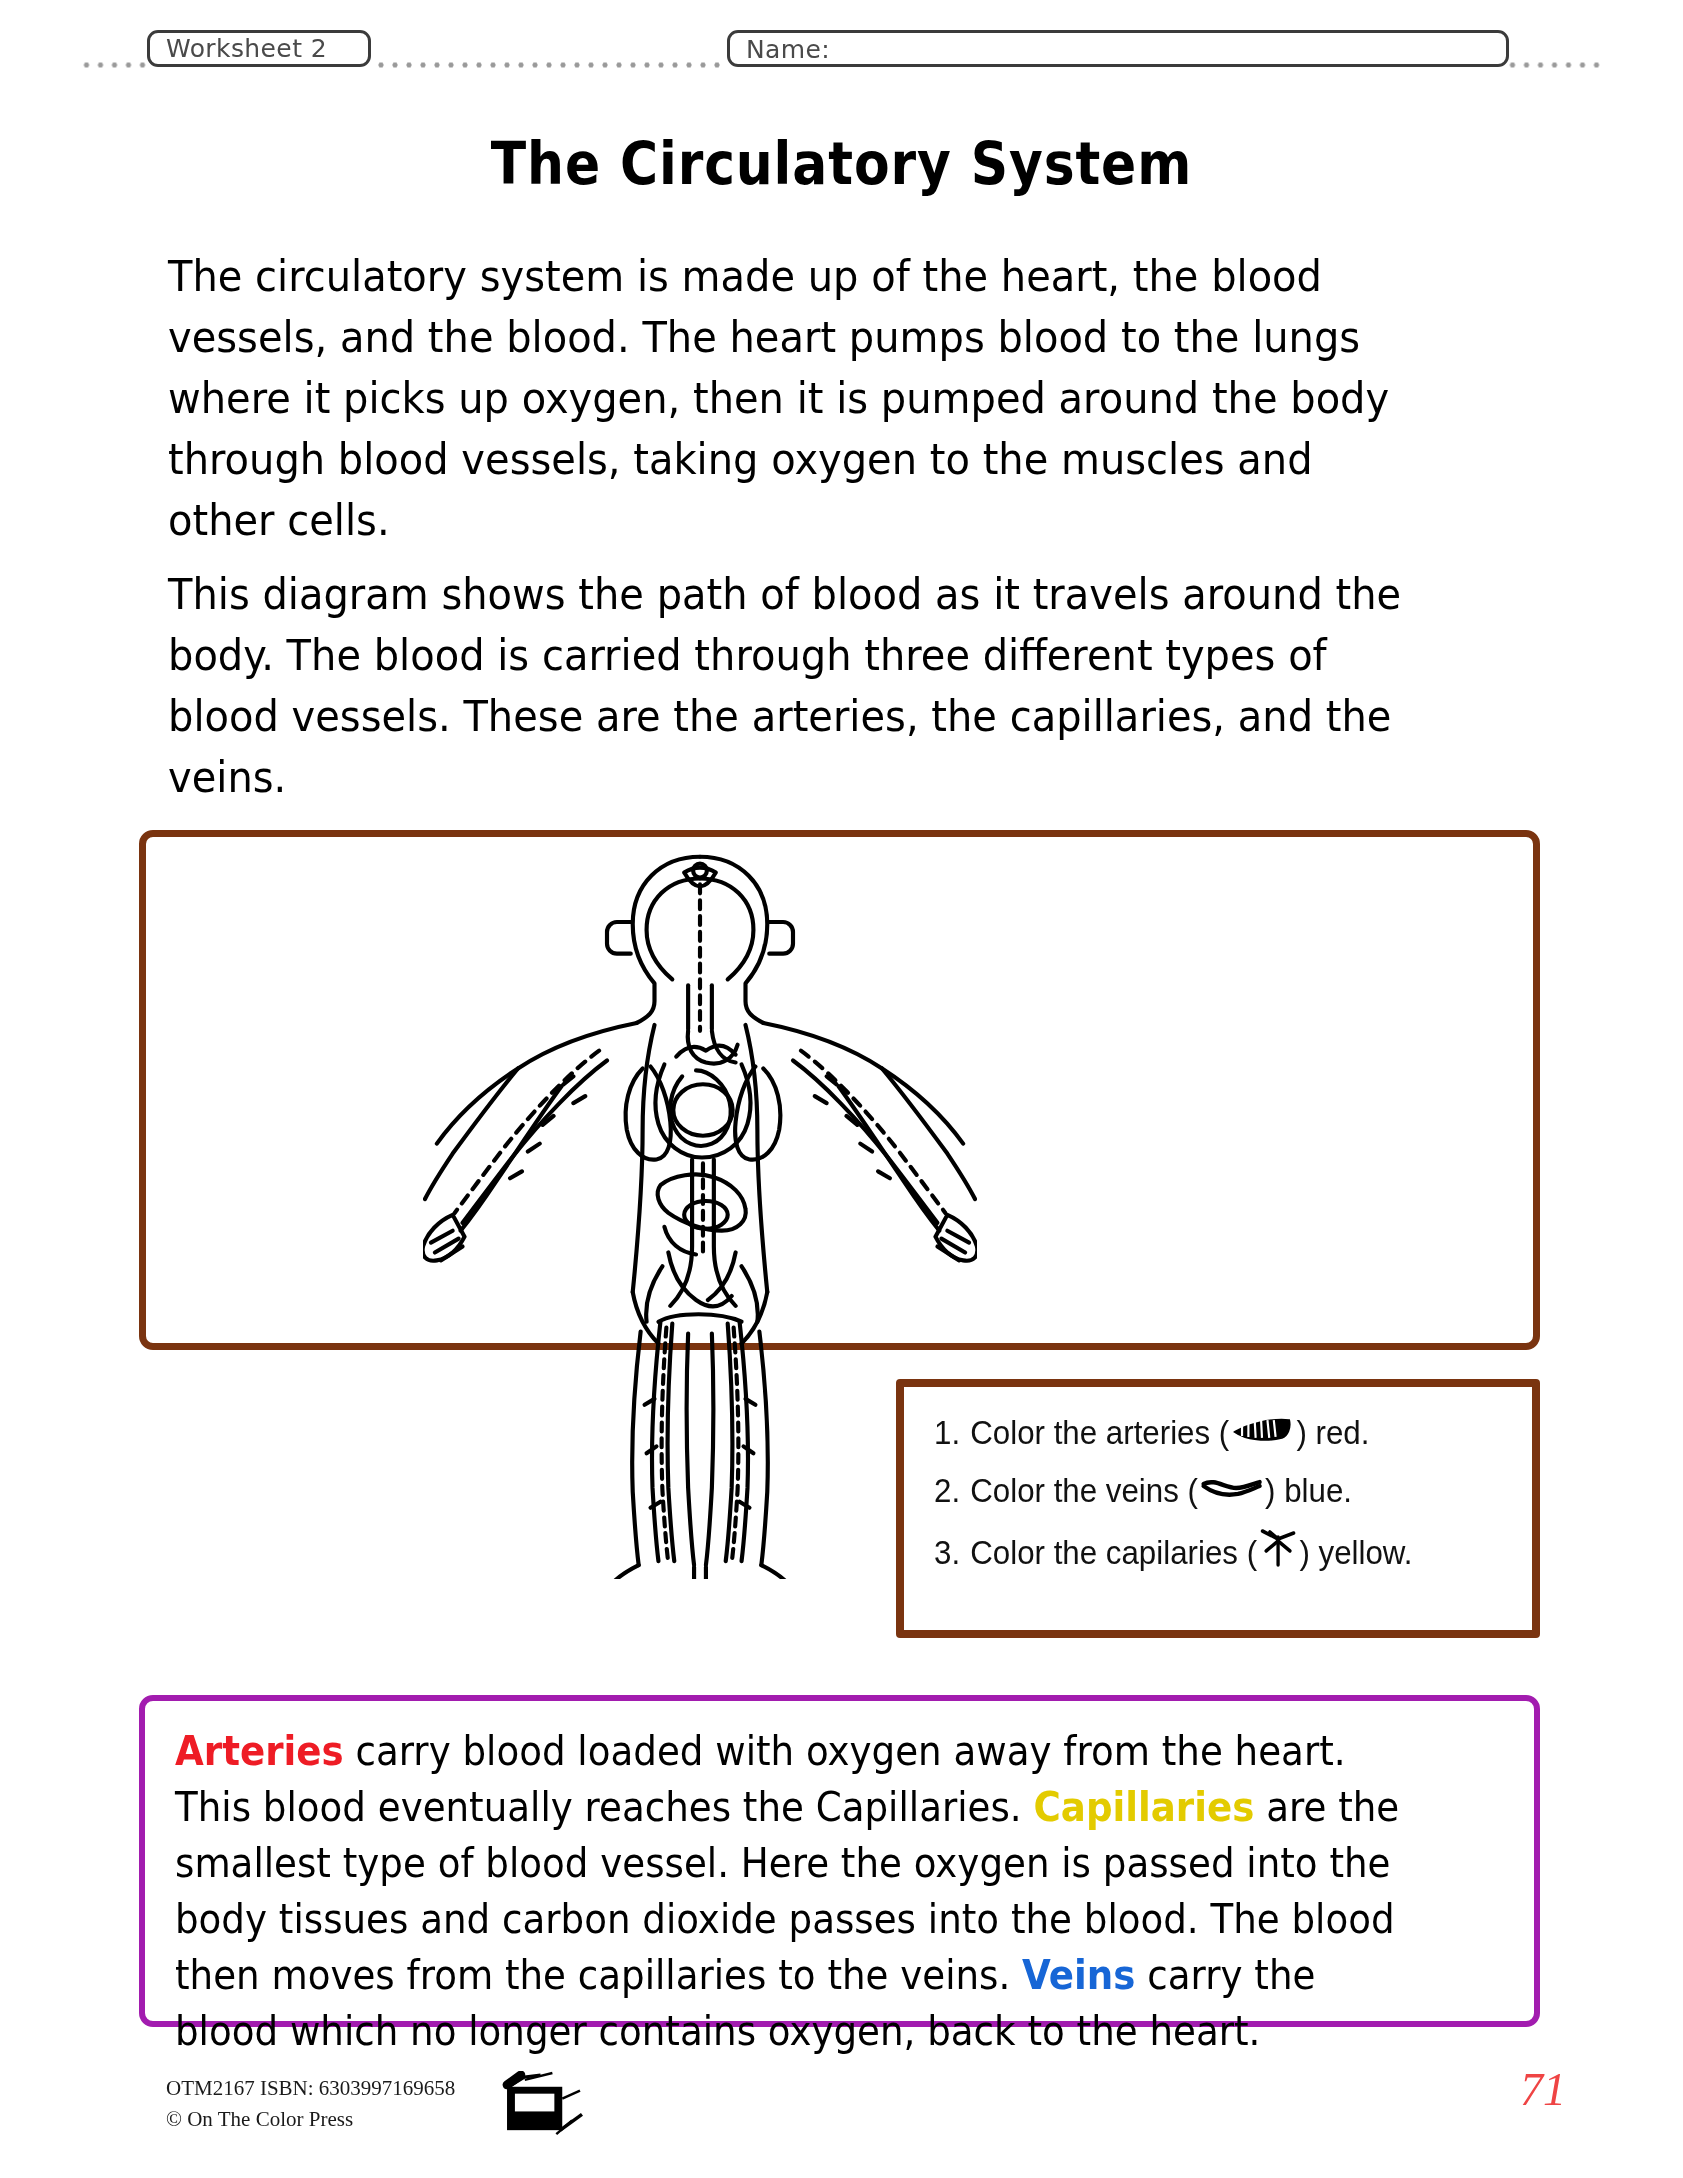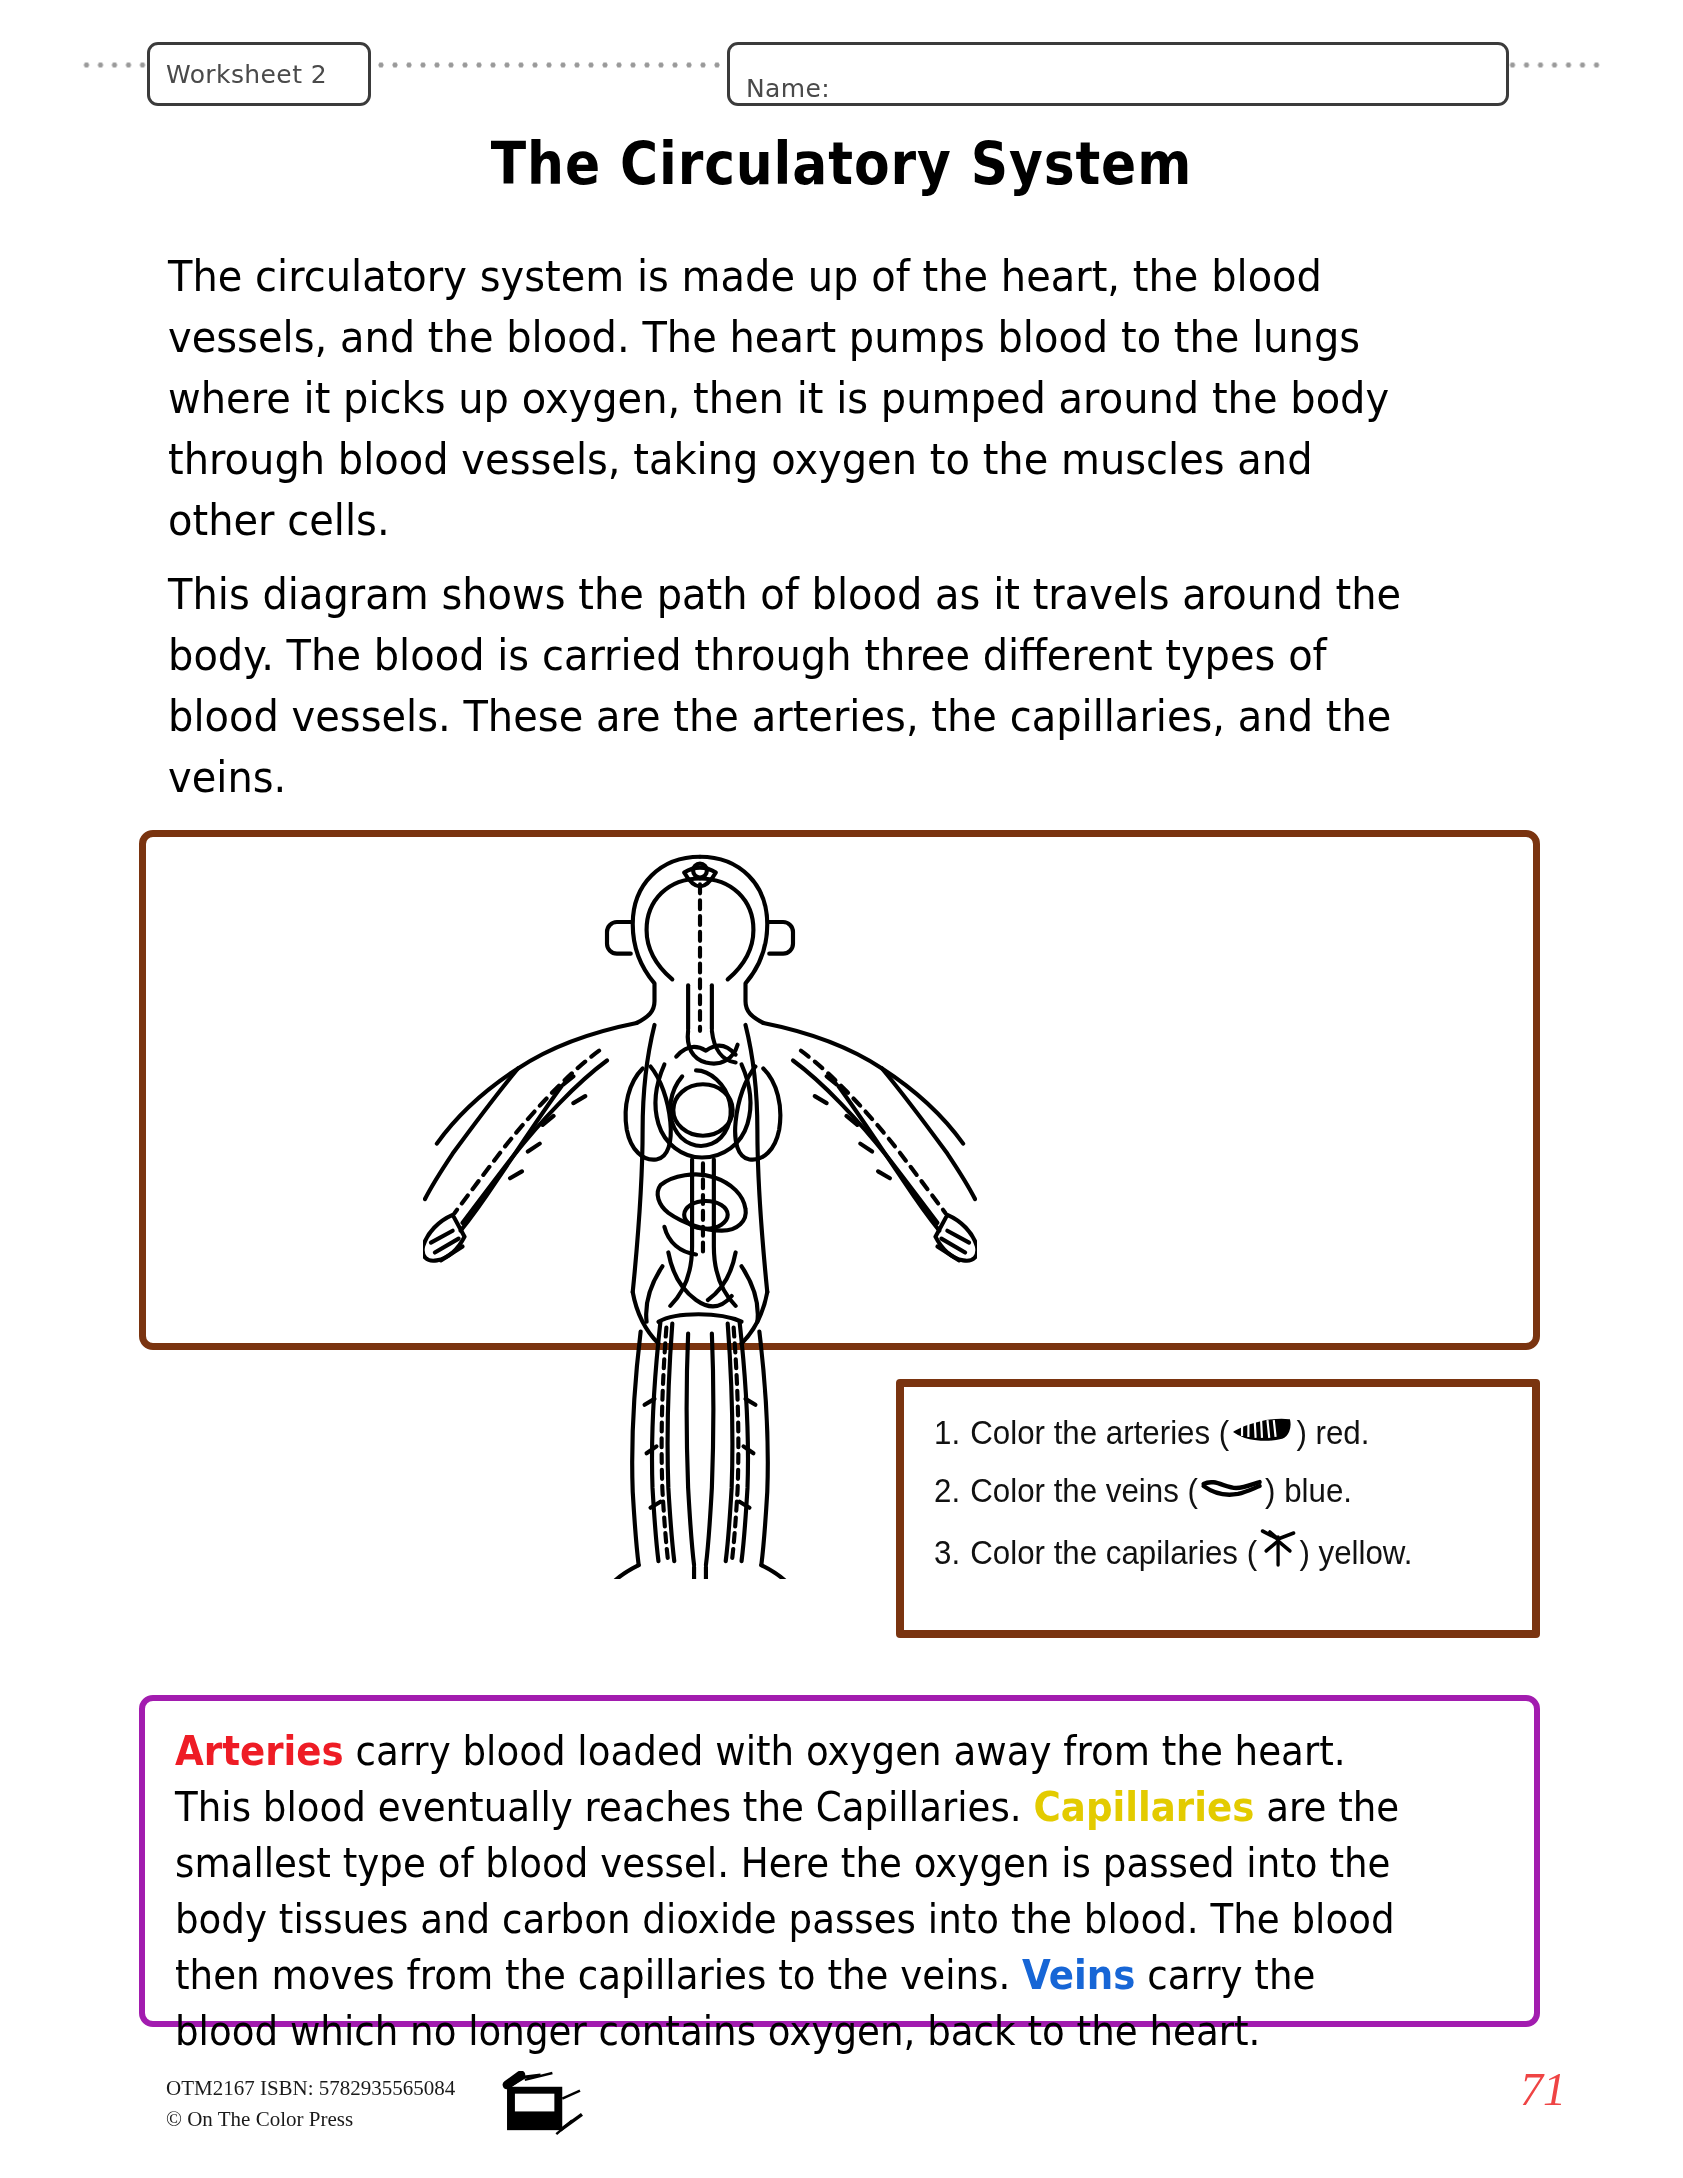--- a/index.html
+++ b/index.html
@@ -31,22 +31,22 @@
     background-size: 14px 9px;
     background-repeat: repeat-x;
     background-position: center;
   }
   .dots-left  { left: 81px;  width: 67px; }
   .dots-mid   { left: 370px; width: 358px; }
   .dots-right { left: 1507px; width: 95px; }
 
   .hdr-box {
     position: absolute;
-    top: 12px;
-    height: 64px;
+    top: 0;
+    height: 37px;
     border: 3px solid #3b3b3b;
     border-radius: 11px;
     background: #ffffff;
     box-sizing: border-box;
     display: flex;
     align-items: center;
   }
   .hdr-box-worksheet { left: 147px; width: 224px; }
   .hdr-box-name      { left: 727px; width: 782px; align-items: flex-end; }
   .hdr-label {
@@ -363,21 +363,21 @@
 </div>
 
 <div class="info-box">
   <div class="info-text">
     <span class="kw-arteries">Arteries</span><span> carry blood loaded with oxygen away from the heart. This blood eventually reaches the Capillaries. </span><span class="kw-capillaries">Capillaries</span><span> are the smallest type of blood vessel. Here the oxygen is passed into the body tissues and carbon dioxide passes into the blood. The blood then moves from the capillaries to the veins. </span><span class="kw-veins">Veins</span><span> carry the blood which no longer contains oxygen, back to the heart.</span>
   </div>
 </div>
 
 <div class="footer">
   <div class="footer-credit">
-    <div>OTM2167   ISBN: 5782935565084</div>
+    <div>OTM2167   ISBN: 6303997169658</div>
     <div>© On The Color Press</div>
   </div>
 
   <div class="footer-logo">
     <svg width="99" height="71" viewBox="0 0 100 72">
       <rect x="12" y="16" width="56" height="44" fill="#000"></rect>
       <rect x="20" y="23" width="40" height="18" fill="#fff"></rect>
       <path d="M14 16 L30 6 L46 4" stroke="#000" stroke-width="3" fill="none"></path>
       <path d="M12 14 L26 4" stroke="#000" stroke-width="9" stroke-linecap="round"></path>
       <path d="M30 9 L58 2" stroke="#000" stroke-width="2.5" fill="none"></path>

